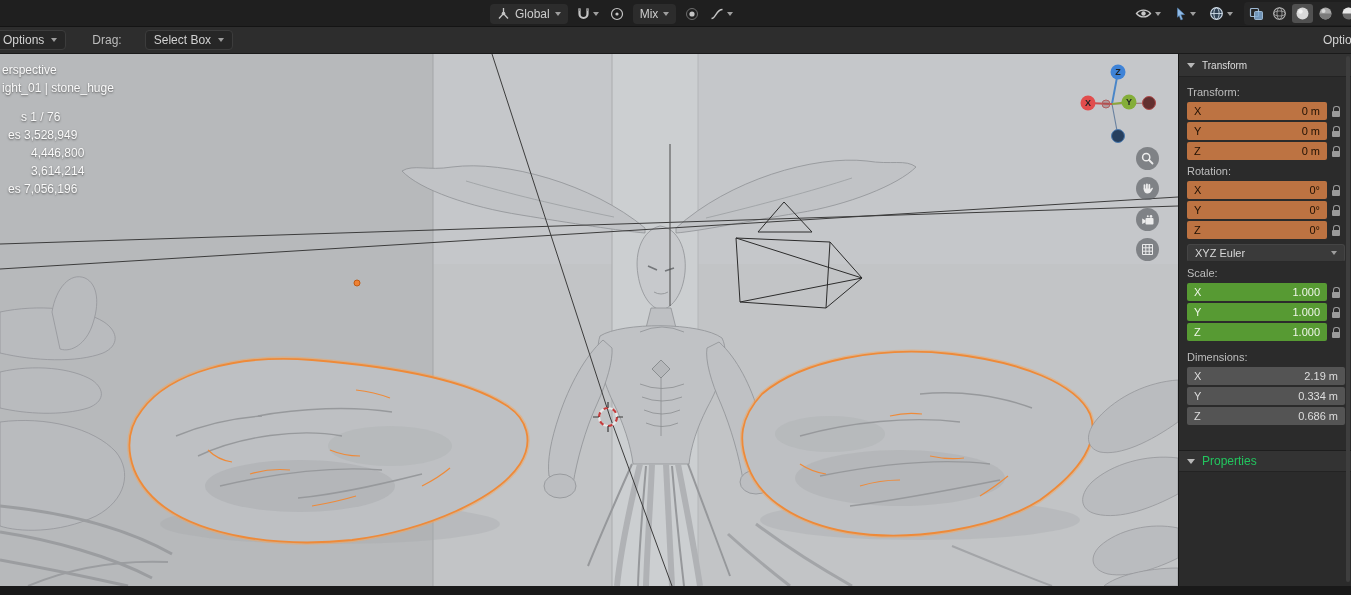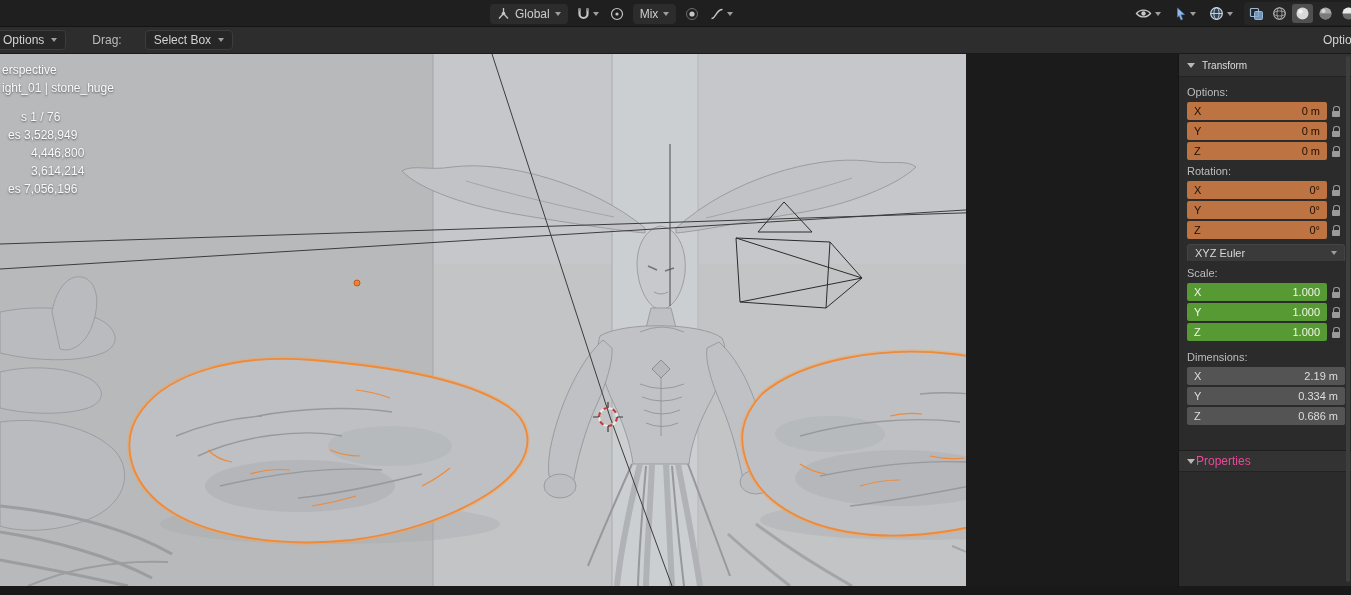--- a/index.html
+++ b/index.html
@@ -22,21 +22,21 @@
   .shade-btn.active{background:#505050}
 
   
   .toolbar2{position:absolute;left:0;top:27px;width:1351px;height:27px;background:#2d2d2d;border-bottom:1px solid #1a1a1a;box-sizing:border-box;display:flex;align-items:center;font-size:12px}
   .select-widget{display:flex;align-items:center;gap:7px;background:#262626;border:1px solid #3c3c3c;border-radius:4px;padding:2px 8px;color:#d2d2d2;white-space:nowrap}
   .ws{margin-left:-14px;padding-left:16px}
   .drag-label{margin-left:26px;margin-right:23px;color:#bdbdbd}
   .options-btn{position:absolute;left:1323px;display:flex;align-items:center;gap:5px;color:#d2d2d2;white-space:nowrap}
 
   
-  .viewport{position:absolute;left:0;top:54px;width:966px;height:532px;overflow:hidden;background:#b7b9bb}
+  .viewport{position:absolute;left:0;top:54px;width:1178px;height:532px;overflow:hidden;background:#b7b9bb}
   .scene{position:absolute;left:0;top:0}
   .vp-stats{position:absolute;left:2px;top:7px;font-size:12px;color:#fafafa;text-shadow:0 1px 2px rgba(70,70,70,.85)}
   .st{height:18px;line-height:18px;white-space:nowrap}
   .s2{margin-left:19px;margin-top:11px}
   .s3{margin-left:6px}
   .s4{margin-left:29px}
   .s5{margin-left:29px}
   .s6{margin-left:6px}
   .gizmo{position:absolute;left:1076px;top:4px;width:84px;height:88px}
   .nav-btn{position:absolute;left:1136px;width:23px;height:23px;border-radius:50%;background:rgba(94,97,101,.68);display:flex;align-items:center;justify-content:center}
@@ -49,21 +49,21 @@
   .trow{display:flex;align-items:center;margin-bottom:2px;height:18px}
   .tfield{flex:1;height:18px;border-radius:2px;display:flex;align-items:center;justify-content:space-between;padding:0 7px;box-sizing:border-box}
   .tfield.anim{background:#bd7342;color:#201104}
   .tfield.ovr{background:#579a33;color:#eff5e9}
   .tfield.dim{background:#545454;color:#dedede}
   .lockwrap{width:18px;display:flex;justify-content:center;align-items:center}
   .lock{width:14px;height:15px;position:relative;display:inline-block}
   .lock::before{content:"";position:absolute;left:3px;top:7px;width:8px;height:6px;background:#9a9a9a;border-radius:1px}
   .lock::after{content:"";position:absolute;left:4px;top:2px;width:5px;height:5px;border:1.5px solid #9a9a9a;border-bottom:none;border-radius:3px 3px 0 0}
   .euler{height:18px;background:#3a3a3a;border:1px solid #454545;border-bottom-color:#2a2a2a;border-radius:3px;display:flex;align-items:center;justify-content:space-between;padding:0 7px;margin:5px 0 3px 0;color:#d8d8d8;box-sizing:border-box}
-  .props-header{position:absolute;left:0;top:396px;width:173px;height:22px;background:#333333;border-top:1px solid #1e1e1e;border-bottom:1px solid #232323;display:flex;align-items:center;gap:1px;padding:0 8px;box-sizing:border-box;font-size:12px;color:#ec4899}
+  .props-header{position:absolute;left:0;top:396px;width:173px;height:22px;background:#333333;border-top:1px solid #1e1e1e;border-bottom:1px solid #232323;display:flex;align-items:center;gap:7px;padding:0 8px;box-sizing:border-box;font-size:12px;color:#22c55e}
   .panel-scrollbar{position:absolute;right:1px;top:2px;width:4px;height:526px;background:#3e3e3e;border-radius:2px}
 
   .bottom-strip{position:absolute;left:0;top:586px;width:1351px;height:9px;background:#191919}
 </style>
 </head>
 <body>
 
 <div class="topbar">
 
   <div class="center-tools">
@@ -372,21 +372,21 @@
   </div>
 </div>
 
 <div class="npanel">
   <div class="panel-header">
     <span class="chev-d"></span>
     <span>Transform</span>
   </div>
 
   <div class="panel-body">
-    <div class="sec-label">Options:</div>
+    <div class="sec-label">Transform:</div>
     <div class="trow">
       <div class="tfield anim">
         <span>X</span>
         <span>0 m</span>
       </div>
       <span class="lockwrap">
           <span class="lock"></span>
         </span>
     </div>
     <div class="trow">

